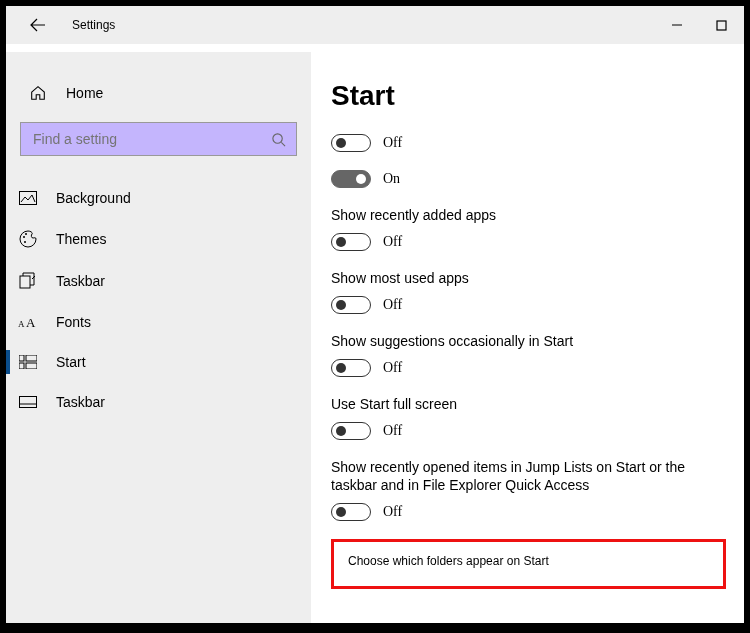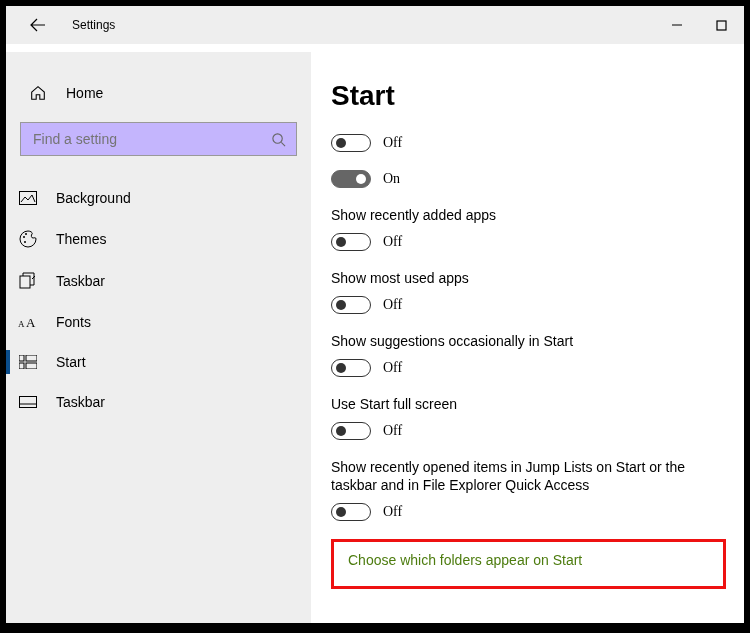--- a/index.html
+++ b/index.html
@@ -162,22 +162,22 @@
   .toggle-state {
     font-size:14px;
     font-family:Liberation Serif, serif;
   }
   .link-box {
     border:3px solid #e11;
     padding:10px 14px 18px 14px;
     margin-top:6px;
   }
   .link-text {
-    color:#4d7c0f;
-    font-size:14px;
+    color:#000000;
+    font-size:12px;
     cursor:pointer;
   }
   svg { display:block; }
 </style>
 </head>
 <body>
 
 <div class="outer">
 <div class="window">
 

